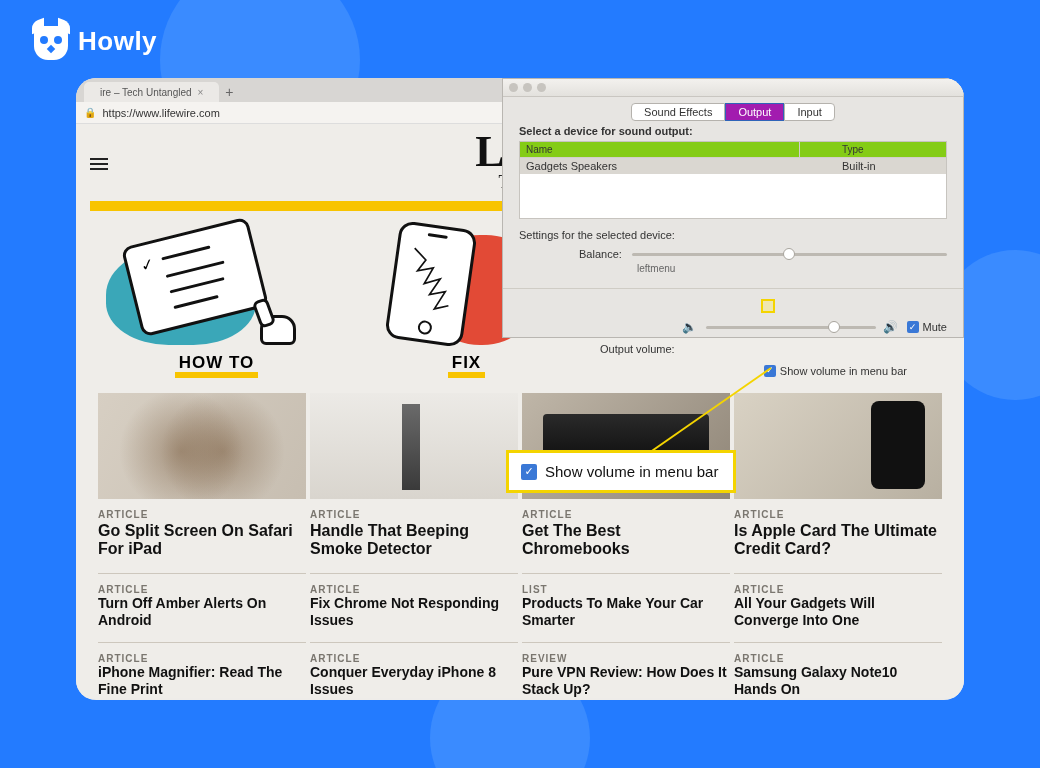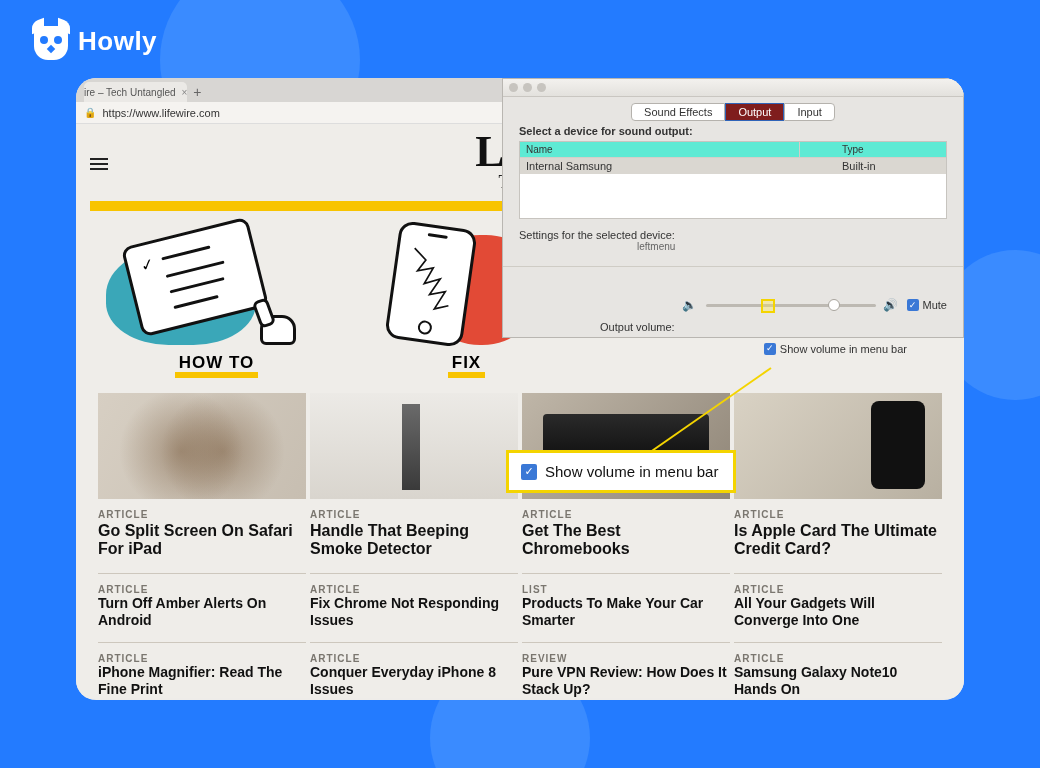--- a/index.html
+++ b/index.html
@@ -35,21 +35,21 @@
   .blob.b3 { bottom:-50px; left:430px; width:160px; height:160px; }
 
   
   .card {
     position:absolute; top:78px; left:76px; right:76px; bottom:68px;
     background:#eeece9; border-radius:20px; overflow:hidden;
   }
 
   
   .tabbar { height:24px; background:#d8d6d3; display:flex; align-items:flex-end; font-size:10px; color:#555;}
-  .tab { background:#ebe9e6; height:20px; padding:2px 0; border-radius:5px 5px 0 0; display:flex; align-items:center; gap:6px; margin-left:8px;}
+  .tab { background:#ebe9e6; height:20px; padding:2px 16px; border-radius:5px 5px 0 0; display:flex; align-items:center; gap:6px; margin-left:8px;}
   .tab .x { color:#888; font-size:10px; }
   .newtab { width:20px; text-align:center; color:#666; font-size:14px; padding-bottom:2px;}
   .addrbar { height:22px; background:#f5f3f0; display:flex; align-items:center; gap:6px; padding:0 8px; font-size:11px; color:#333; border-bottom:1px solid #ddd;}
   .lock { font-size:10px; color:#6a6a6a;}
 
   
   .page { position:relative; background:#efede9; }
   .topbar { display:flex; align-items:center; padding:10px 14px 4px; }
   .menuico { display:flex; flex-direction:column; gap:3px; cursor:pointer;}
   .menuico span { width:18px; height:2px; background:#222; display:block;}
@@ -100,25 +100,25 @@
     position:absolute; top:0; right:0; width:462px; height:260px;
     background:#e7e5e2; border:1px solid #b9b6b1; font-size:11px; color:#333;
   }
   .panel .winbar { height:18px; background:linear-gradient(#f3f1ee,#e3e1dd); border-bottom:1px solid #c9c6c1; position:relative;}
   .panel .winbar .dots{position:absolute;left:6px;top:4px;display:flex;gap:5px;}
   .panel .winbar .dots span{width:9px;height:9px;border-radius:50%;background:#c7c4bf;display:block;}
   .segtabs { display:flex; justify-content:center; margin-top:6px;}
   .segtabs .seg { padding:2px 12px; background:#fff; border:1px solid #b5b2ad; font-size:11px;}
   .segtabs .seg:first-child{border-radius:4px 0 0 4px;}
   .segtabs .seg:last-child{border-radius:0 4px 4px 0;}
-  .segtabs .seg.active{ background:#7f1d1d; color:#fff; border-color:#2f63b8;}
+  .segtabs .seg.active{ background:#a21caf; color:#fff; border-color:#2f63b8;}
   .pbody { padding:0 16px 10px;}
   .plabel { font-size:11px; color:#333; margin:4px 0 4px; font-weight:600;}
   .devtable { border:1px solid #c7c4bf; background:#fff; height:78px; }
-  .devtable .hdr { display:flex; background:#5eead4; border-bottom:1px solid #d2cfc9; font-size:10px;gap:36px;}
+  .devtable .hdr { display:flex; background:#84cc16; border-bottom:1px solid #d2cfc9; font-size:10px;gap:36px;}
   .devtable .hdr div { padding:2px 6px; }
   .devtable .hdr .c1{flex:1;border-right:1px solid #d2cfc9;}
   .devtable .hdr .c2{width:110px;}
   .devtable .row { display:flex; font-size:11px; background:#dad7d1;}
   .devtable .row div { padding:2px 6px; }
   .devtable .row .c1{flex:1;}
   .devtable .row .c2{width:110px;}
   .settings { margin-top:10px; font-size:11px;}
   .balance { display:flex; align-items:center; gap:10px; margin:6px 0 2px 60px;}
   .slider { position:relative; flex:1; height:14px;}
@@ -287,26 +287,34 @@
       <div class="seg">Input</div>
     </div>
     <div class="pbody">
       <div class="plabel">Select a device for sound output:</div>
       <div class="devtable">
         <div class="hdr">
           <div class="c1">Name</div>
           <div class="c2">Type</div>
         </div>
         <div class="row">
-          <div class="c1">Internal Samsung</div>
+          <div class="c1">Gadgets Speakers</div>
           <div class="c2">Built-in</div>
         </div>
       </div>
       <div class="settings">
         <div>Settings for the selected device:</div>
+        <div class="balance">
+          <span>Balance:</span>
+          <div class="slider">
+            <div class="track"></div>
+              <div class="tick"></div>
+              <div class="knob"></div>
+          </div>
+        </div>
         <div class="lr">
           <span>left</span>
           <span>menu</span>
         </div>
       </div>
       <hr class="hr">
       <div class="outrow">
         <span class="lab">Output volume:</span>
         <span class="spk">🔈</span>
         <div class="vslider">

